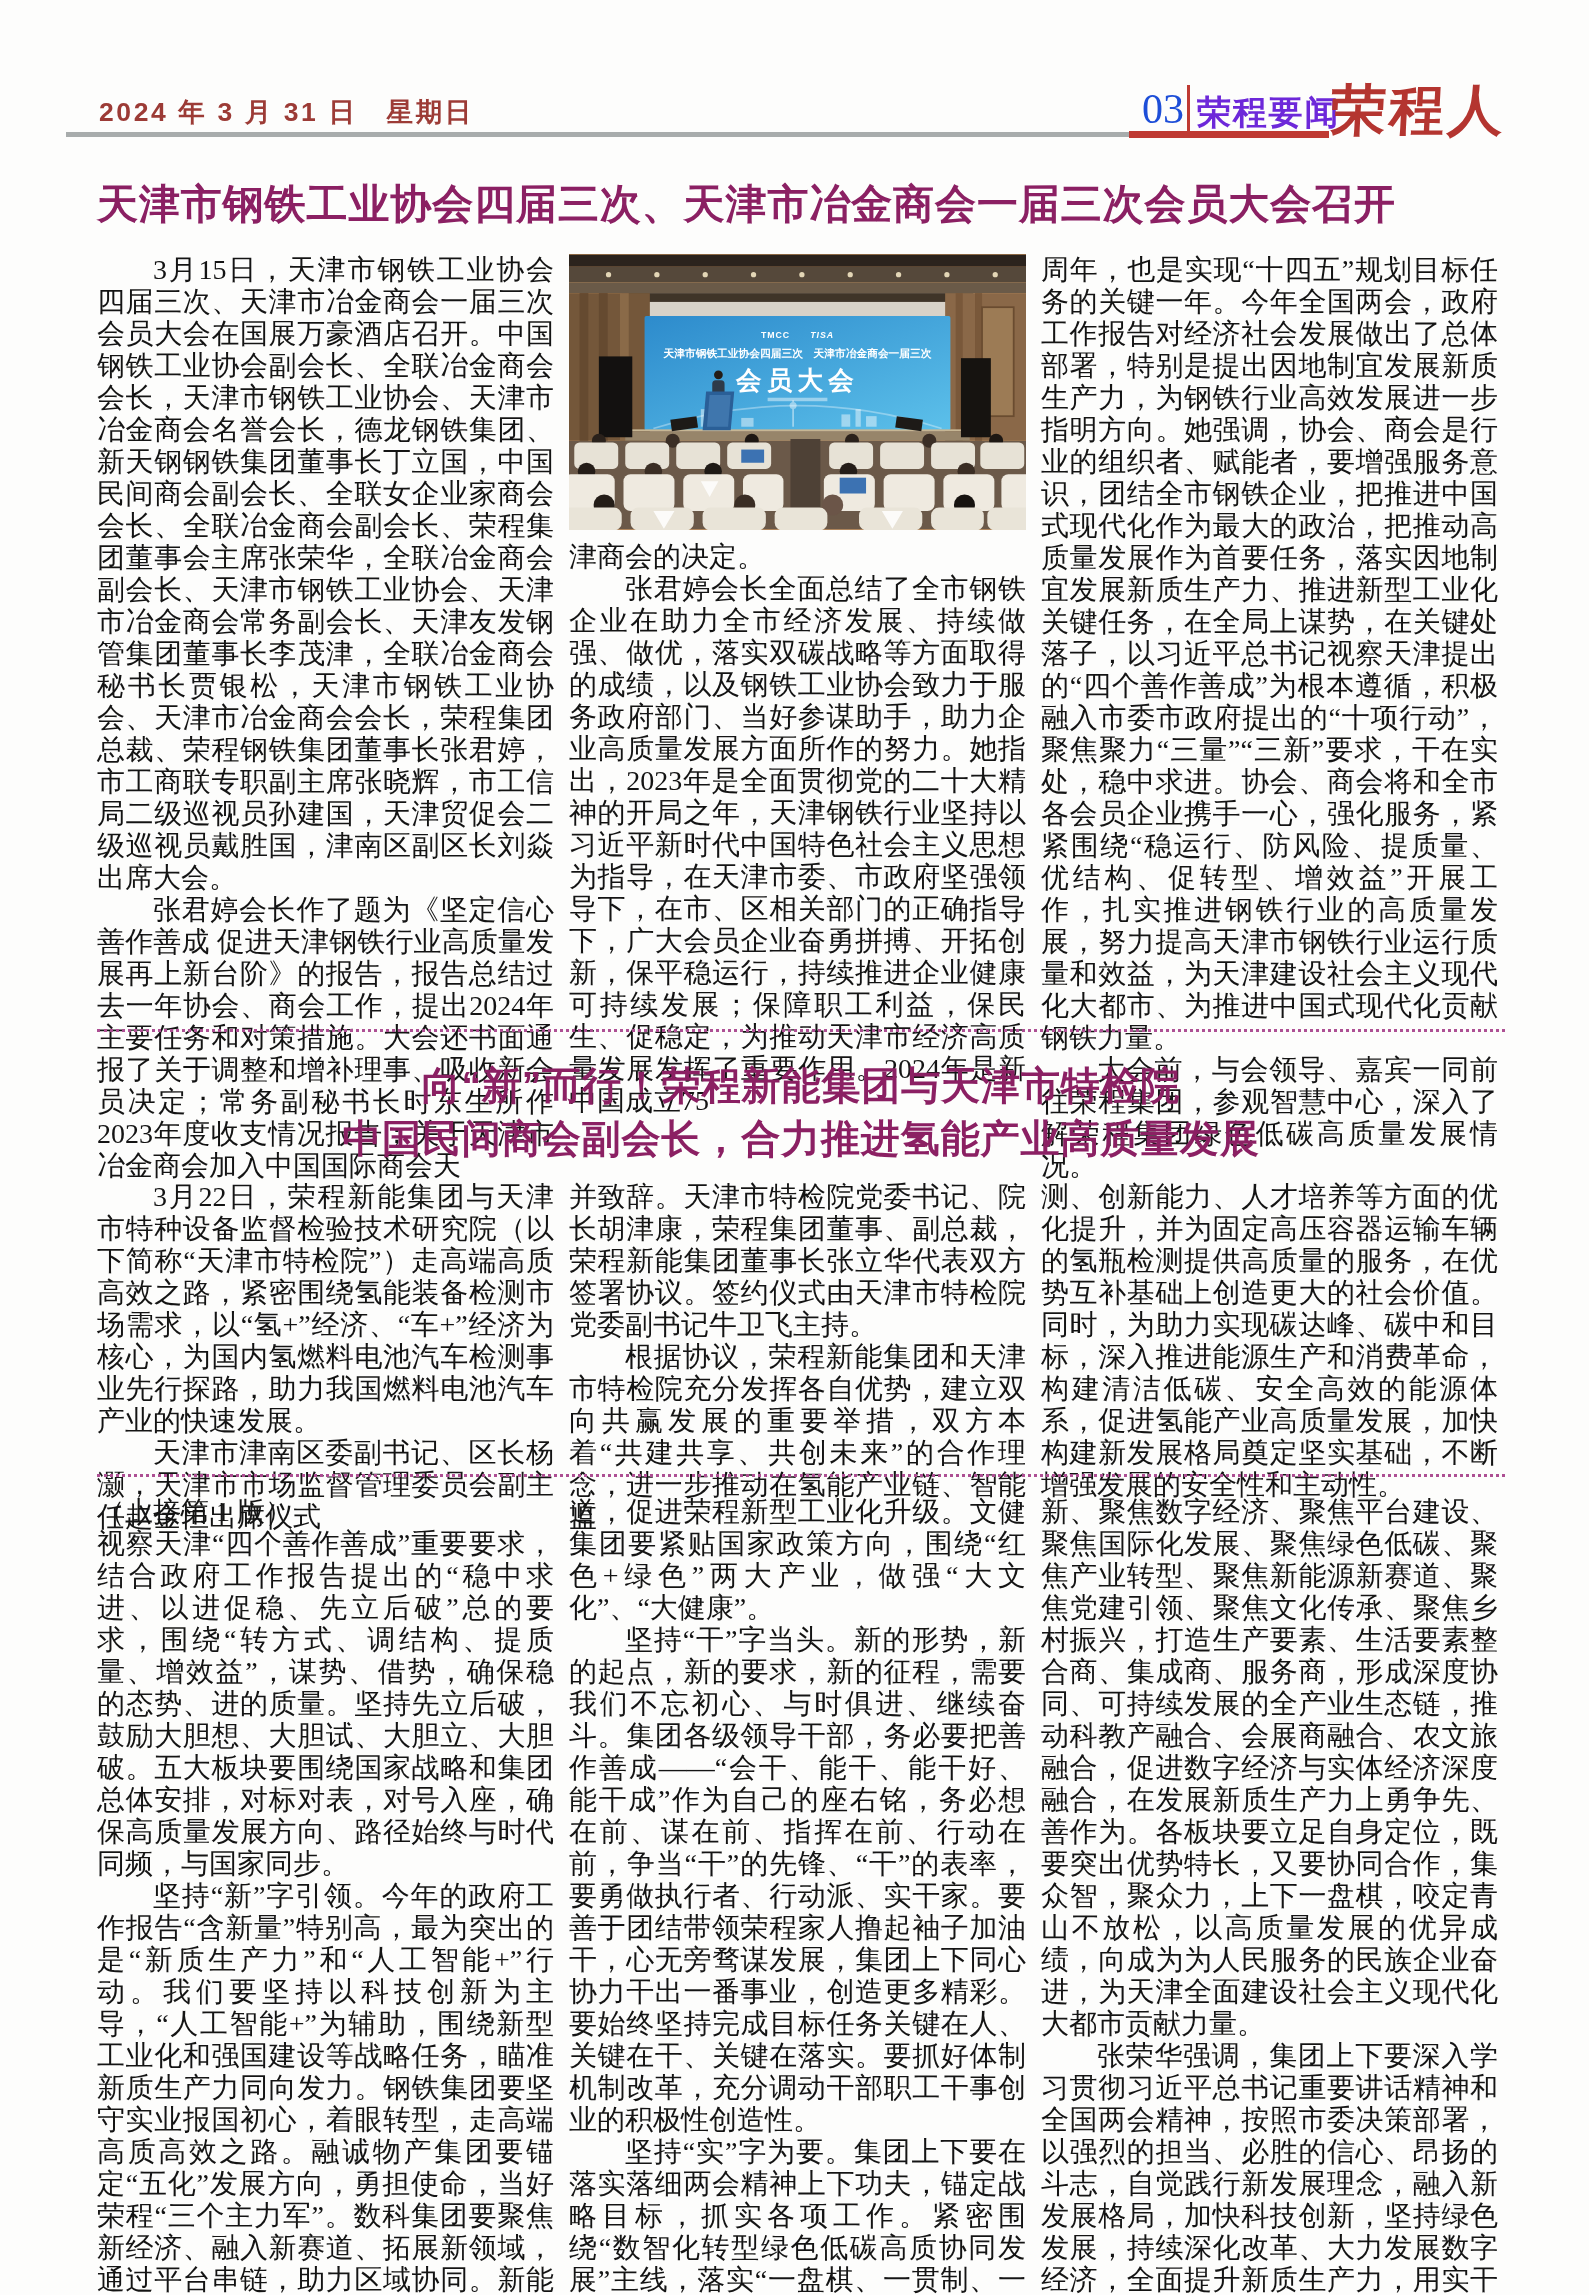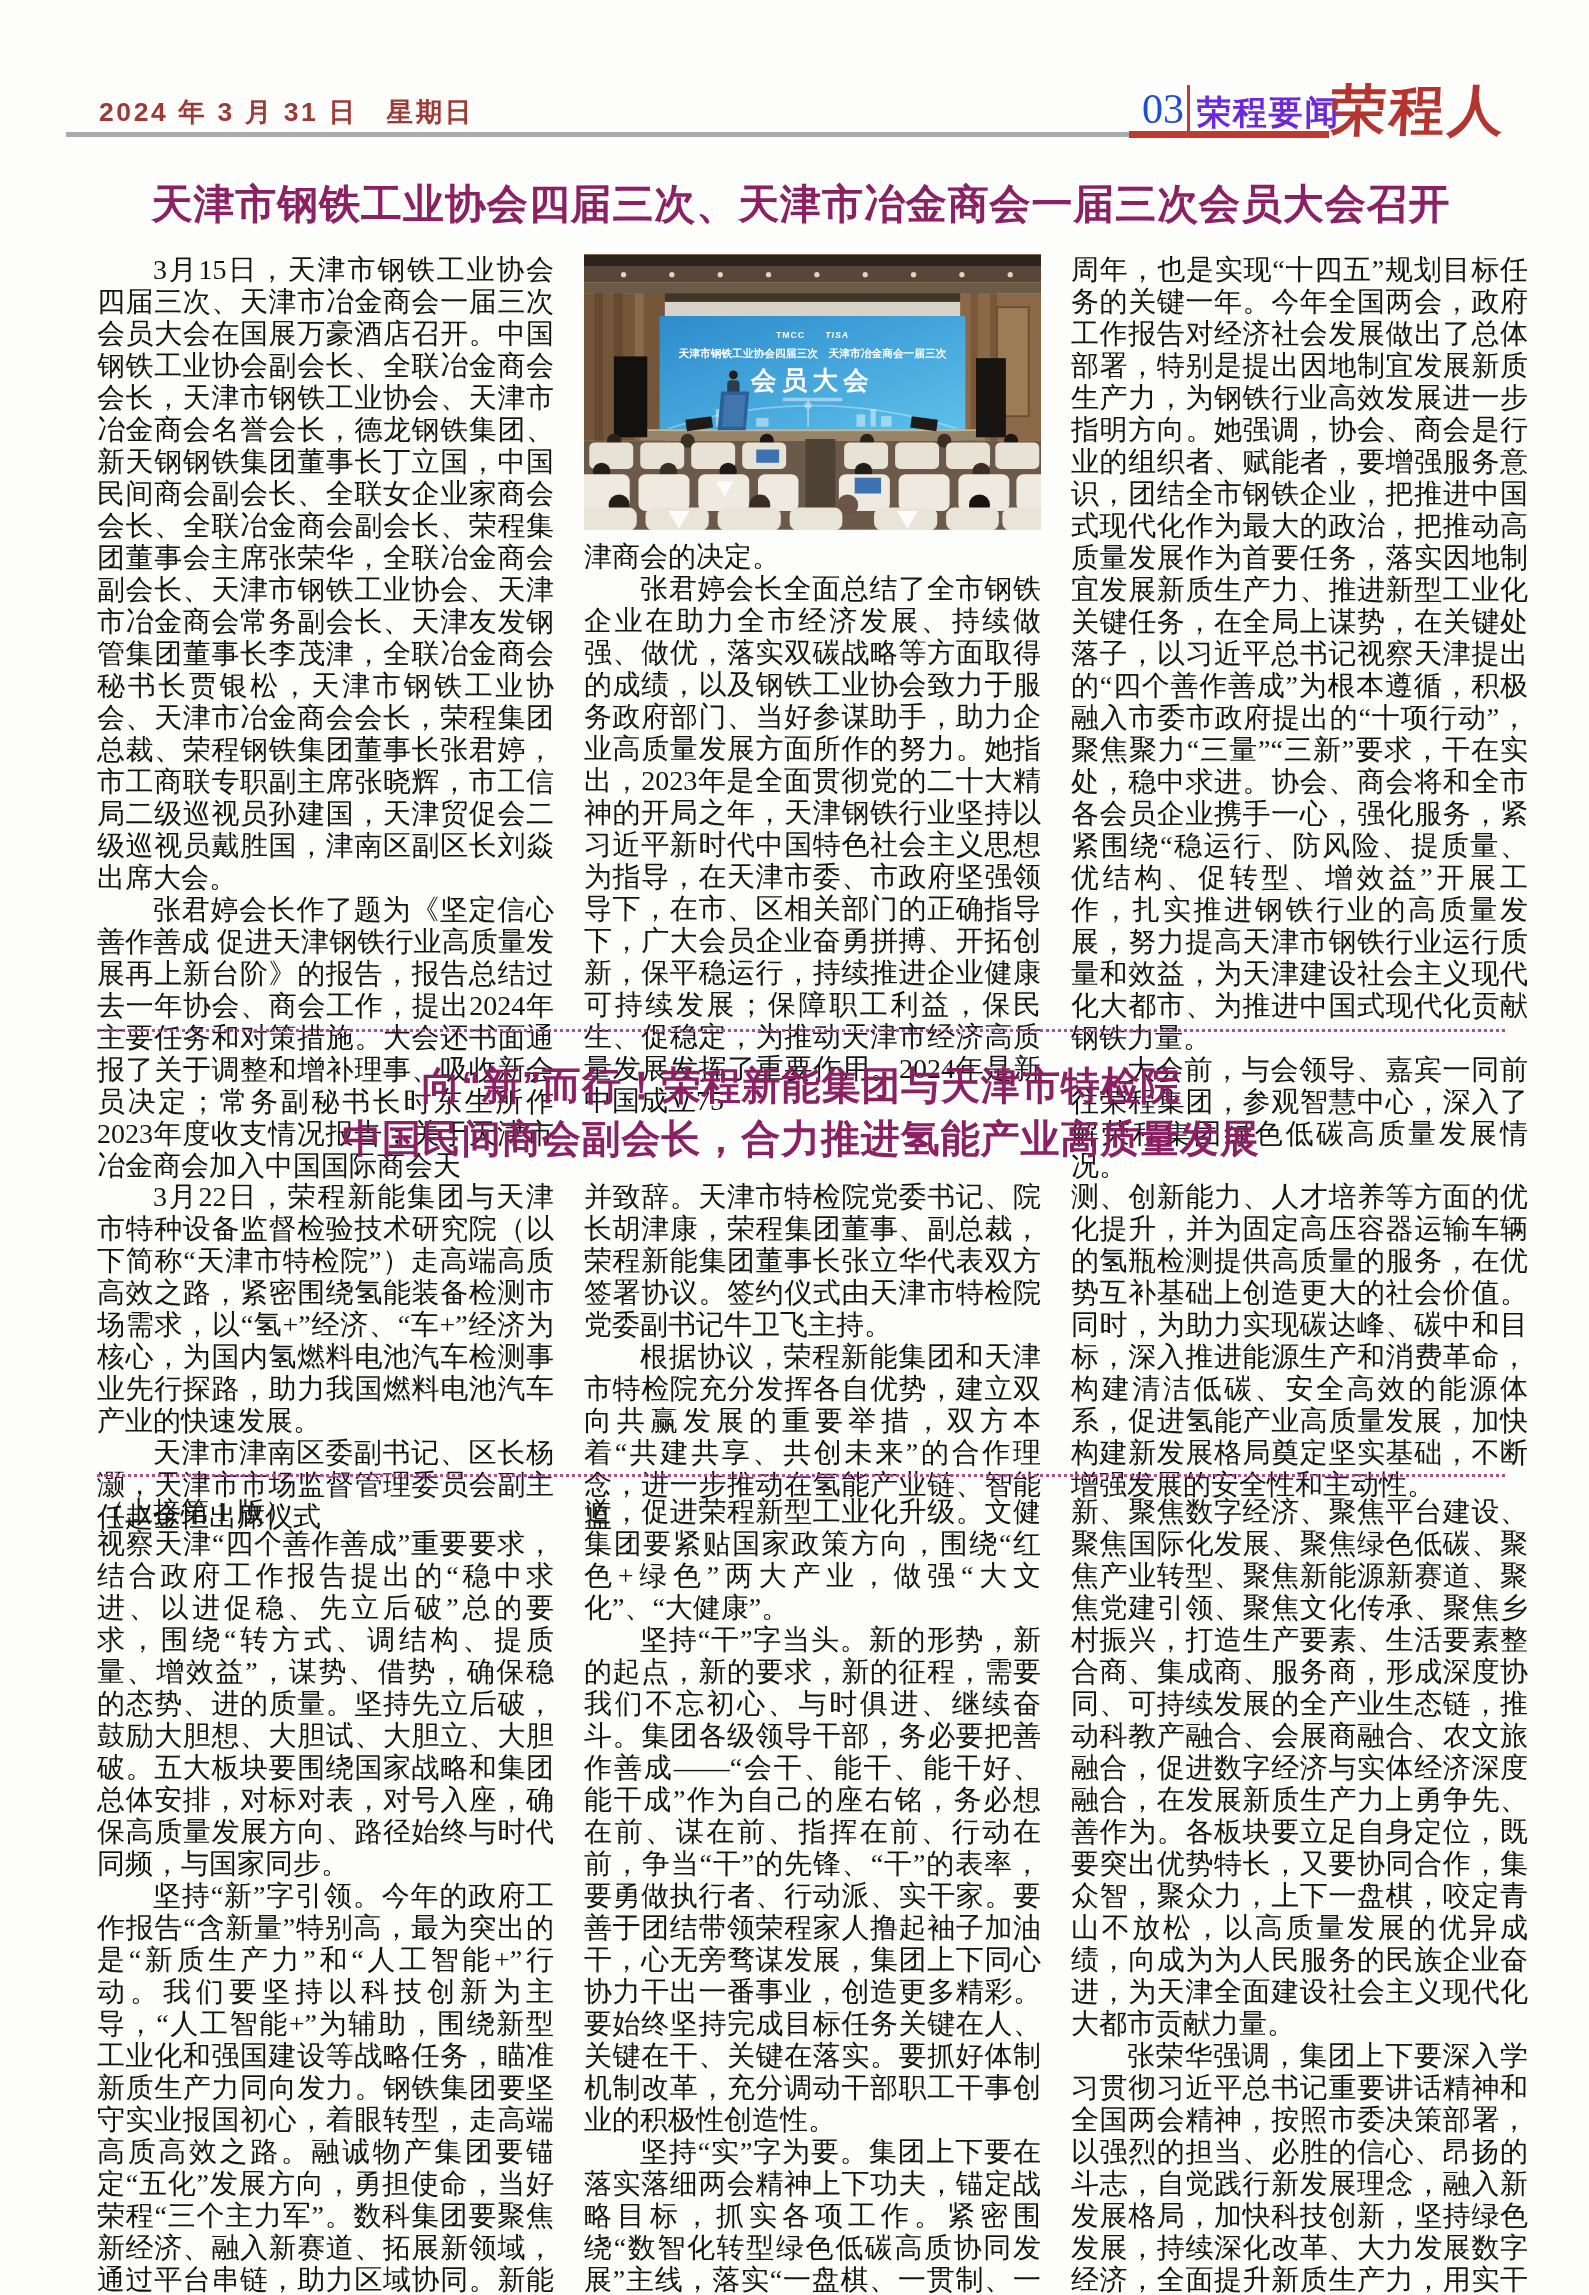--- a/index.html
+++ b/index.html
@@ -43,31 +43,31 @@
   #article1 { top:173px; }
   #article2 { top:1059px; }
   #article3 { top:1496px; }
   .dotsep { left:97px; width:1408px; height:0; border-top:3.5px dotted #ad4f93; }
   #sep1 { top:1029px; }
   #sep2 { top:1474px; }
 
   h1.headline1 {
     font-family:"Liberation Sans","DejaVu Sans",sans-serif;
     font-weight:bold; font-size:41px; line-height:62px;
-    color:#8b2063; text-align:center; letter-spacing:0.9px;
+    color:#8b2063; letter-spacing:0.9px;
     margin-bottom:19.4px;
   }
   .headline2 {
     font-family:"Liberation Sans","DejaVu Sans",sans-serif;
     font-weight:bold; font-size:39px; line-height:53px;
     color:#8b2063; text-align:center; letter-spacing:0.9px;
   }
   .headline2-wrap { margin-bottom:16px; }
 
-  .cols { display:flex; gap:30px; }
+  .cols { display:flex; gap:15px; }
   .col {
     width:457px; flex:0 0 457px;
     font-size:28px; line-height:32px;
     text-align:justify; text-justify:inter-character;
   }
   .col p { margin:0; }
   .col p.ind { text-indent:2em; }
   .note-line { margin-bottom:16px; }
 
   

